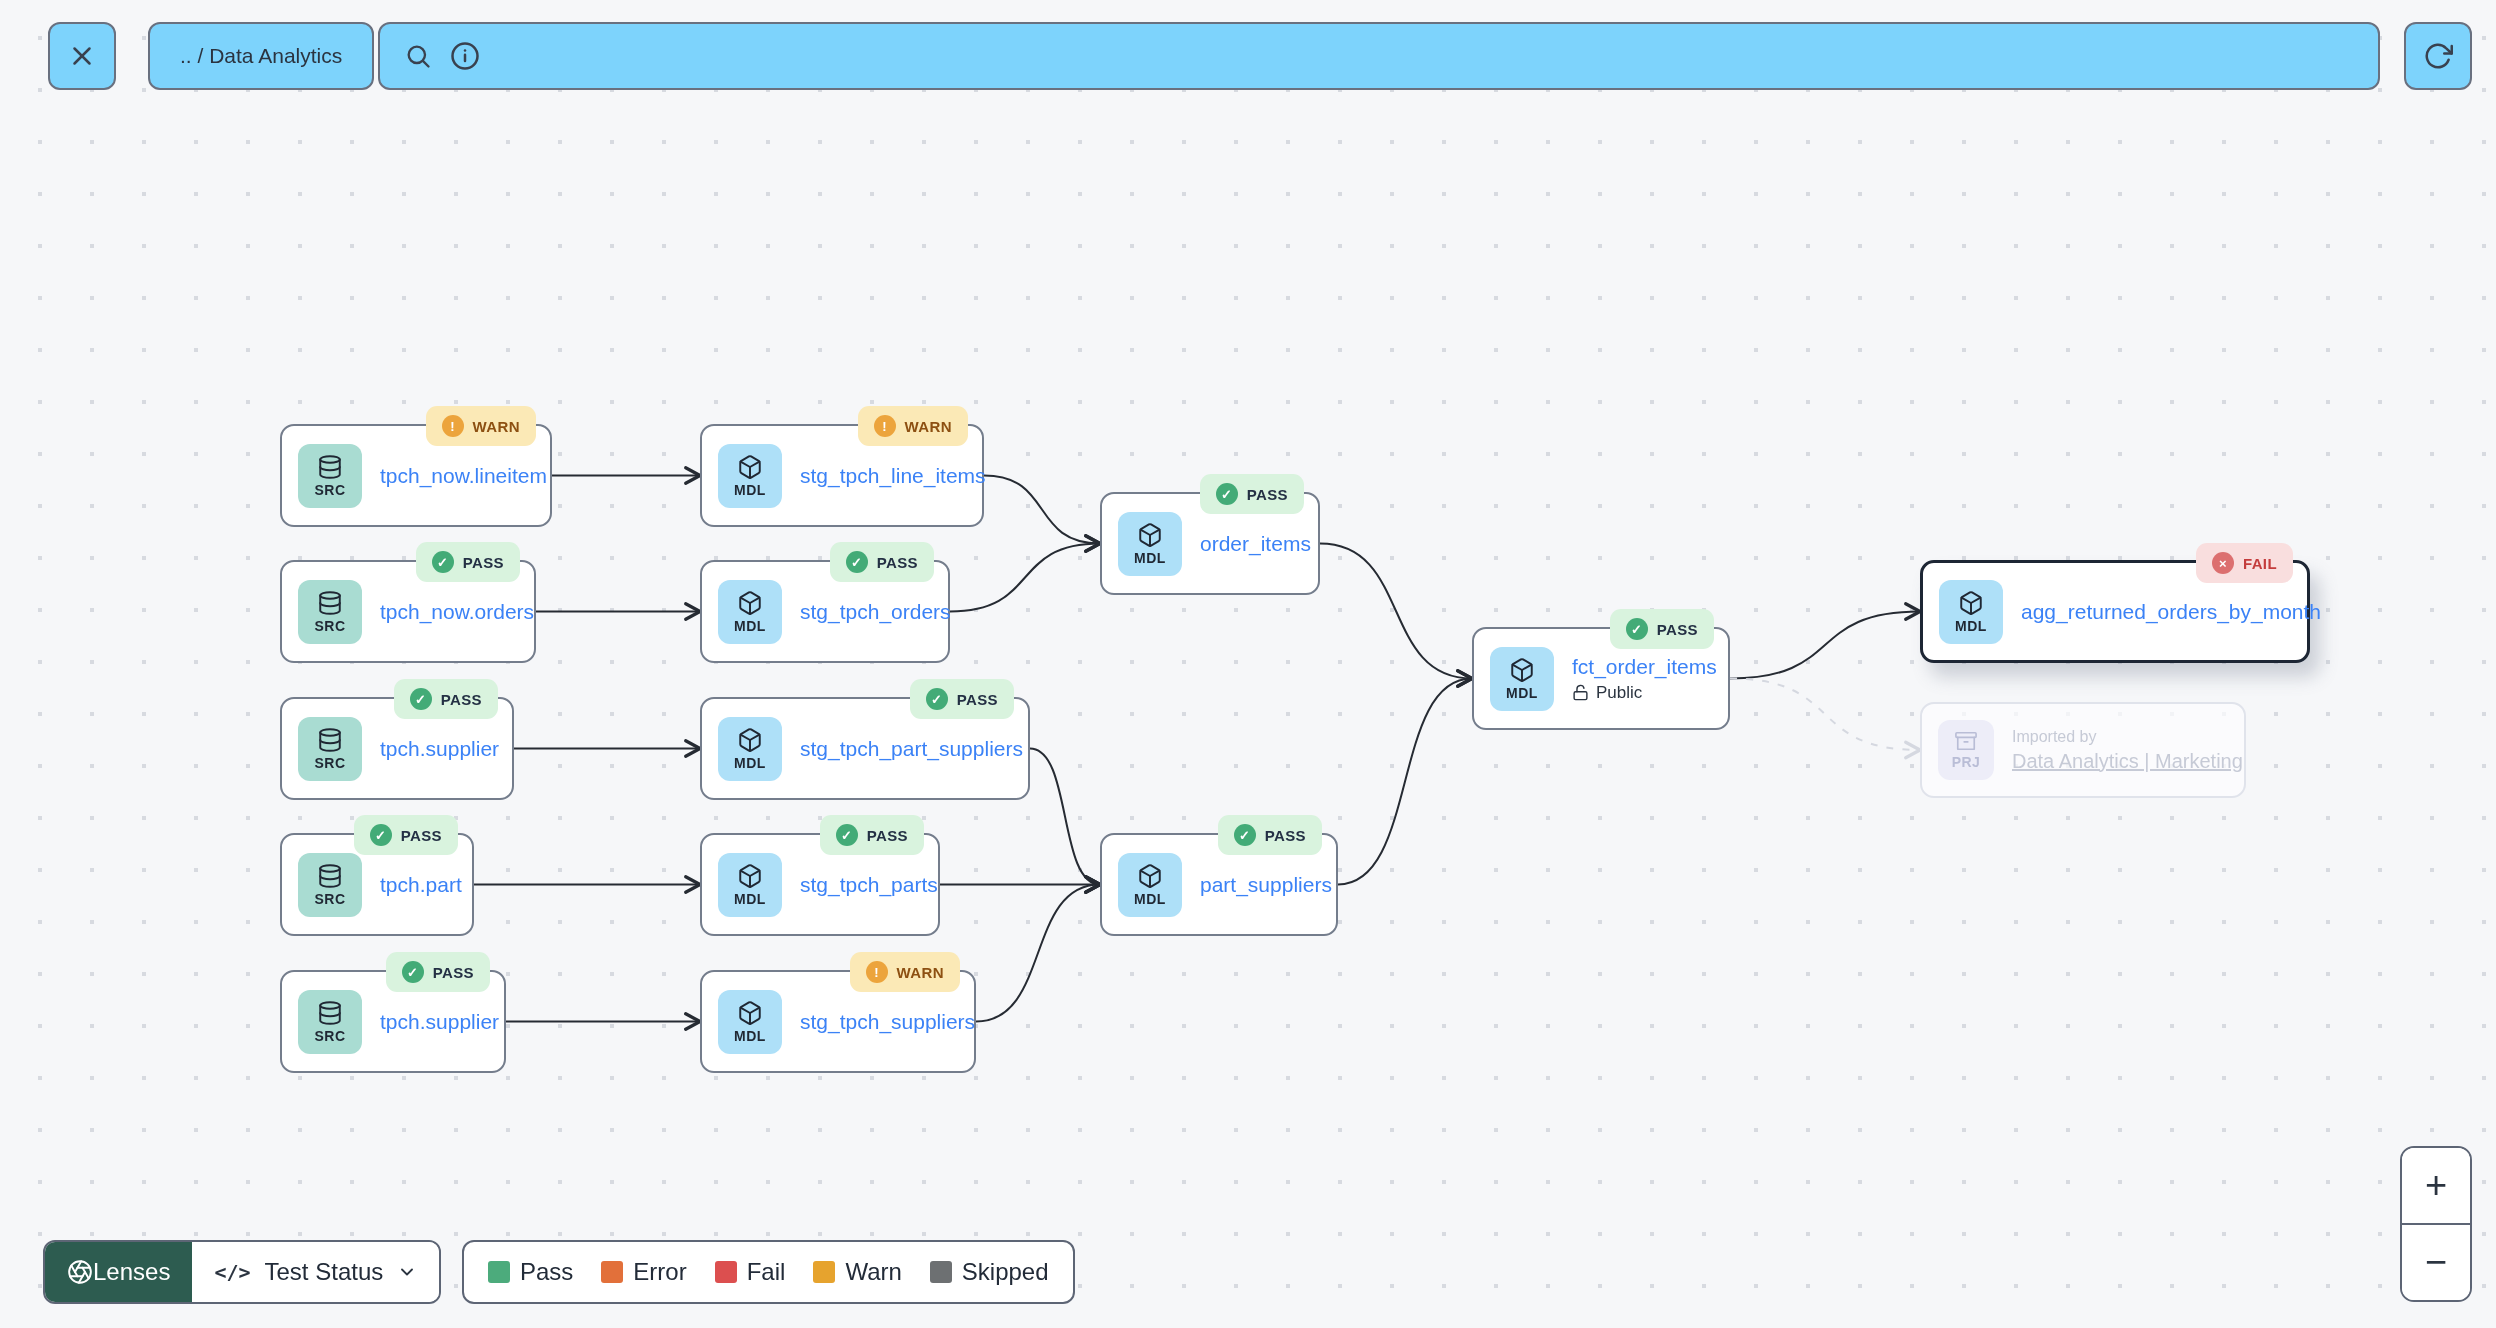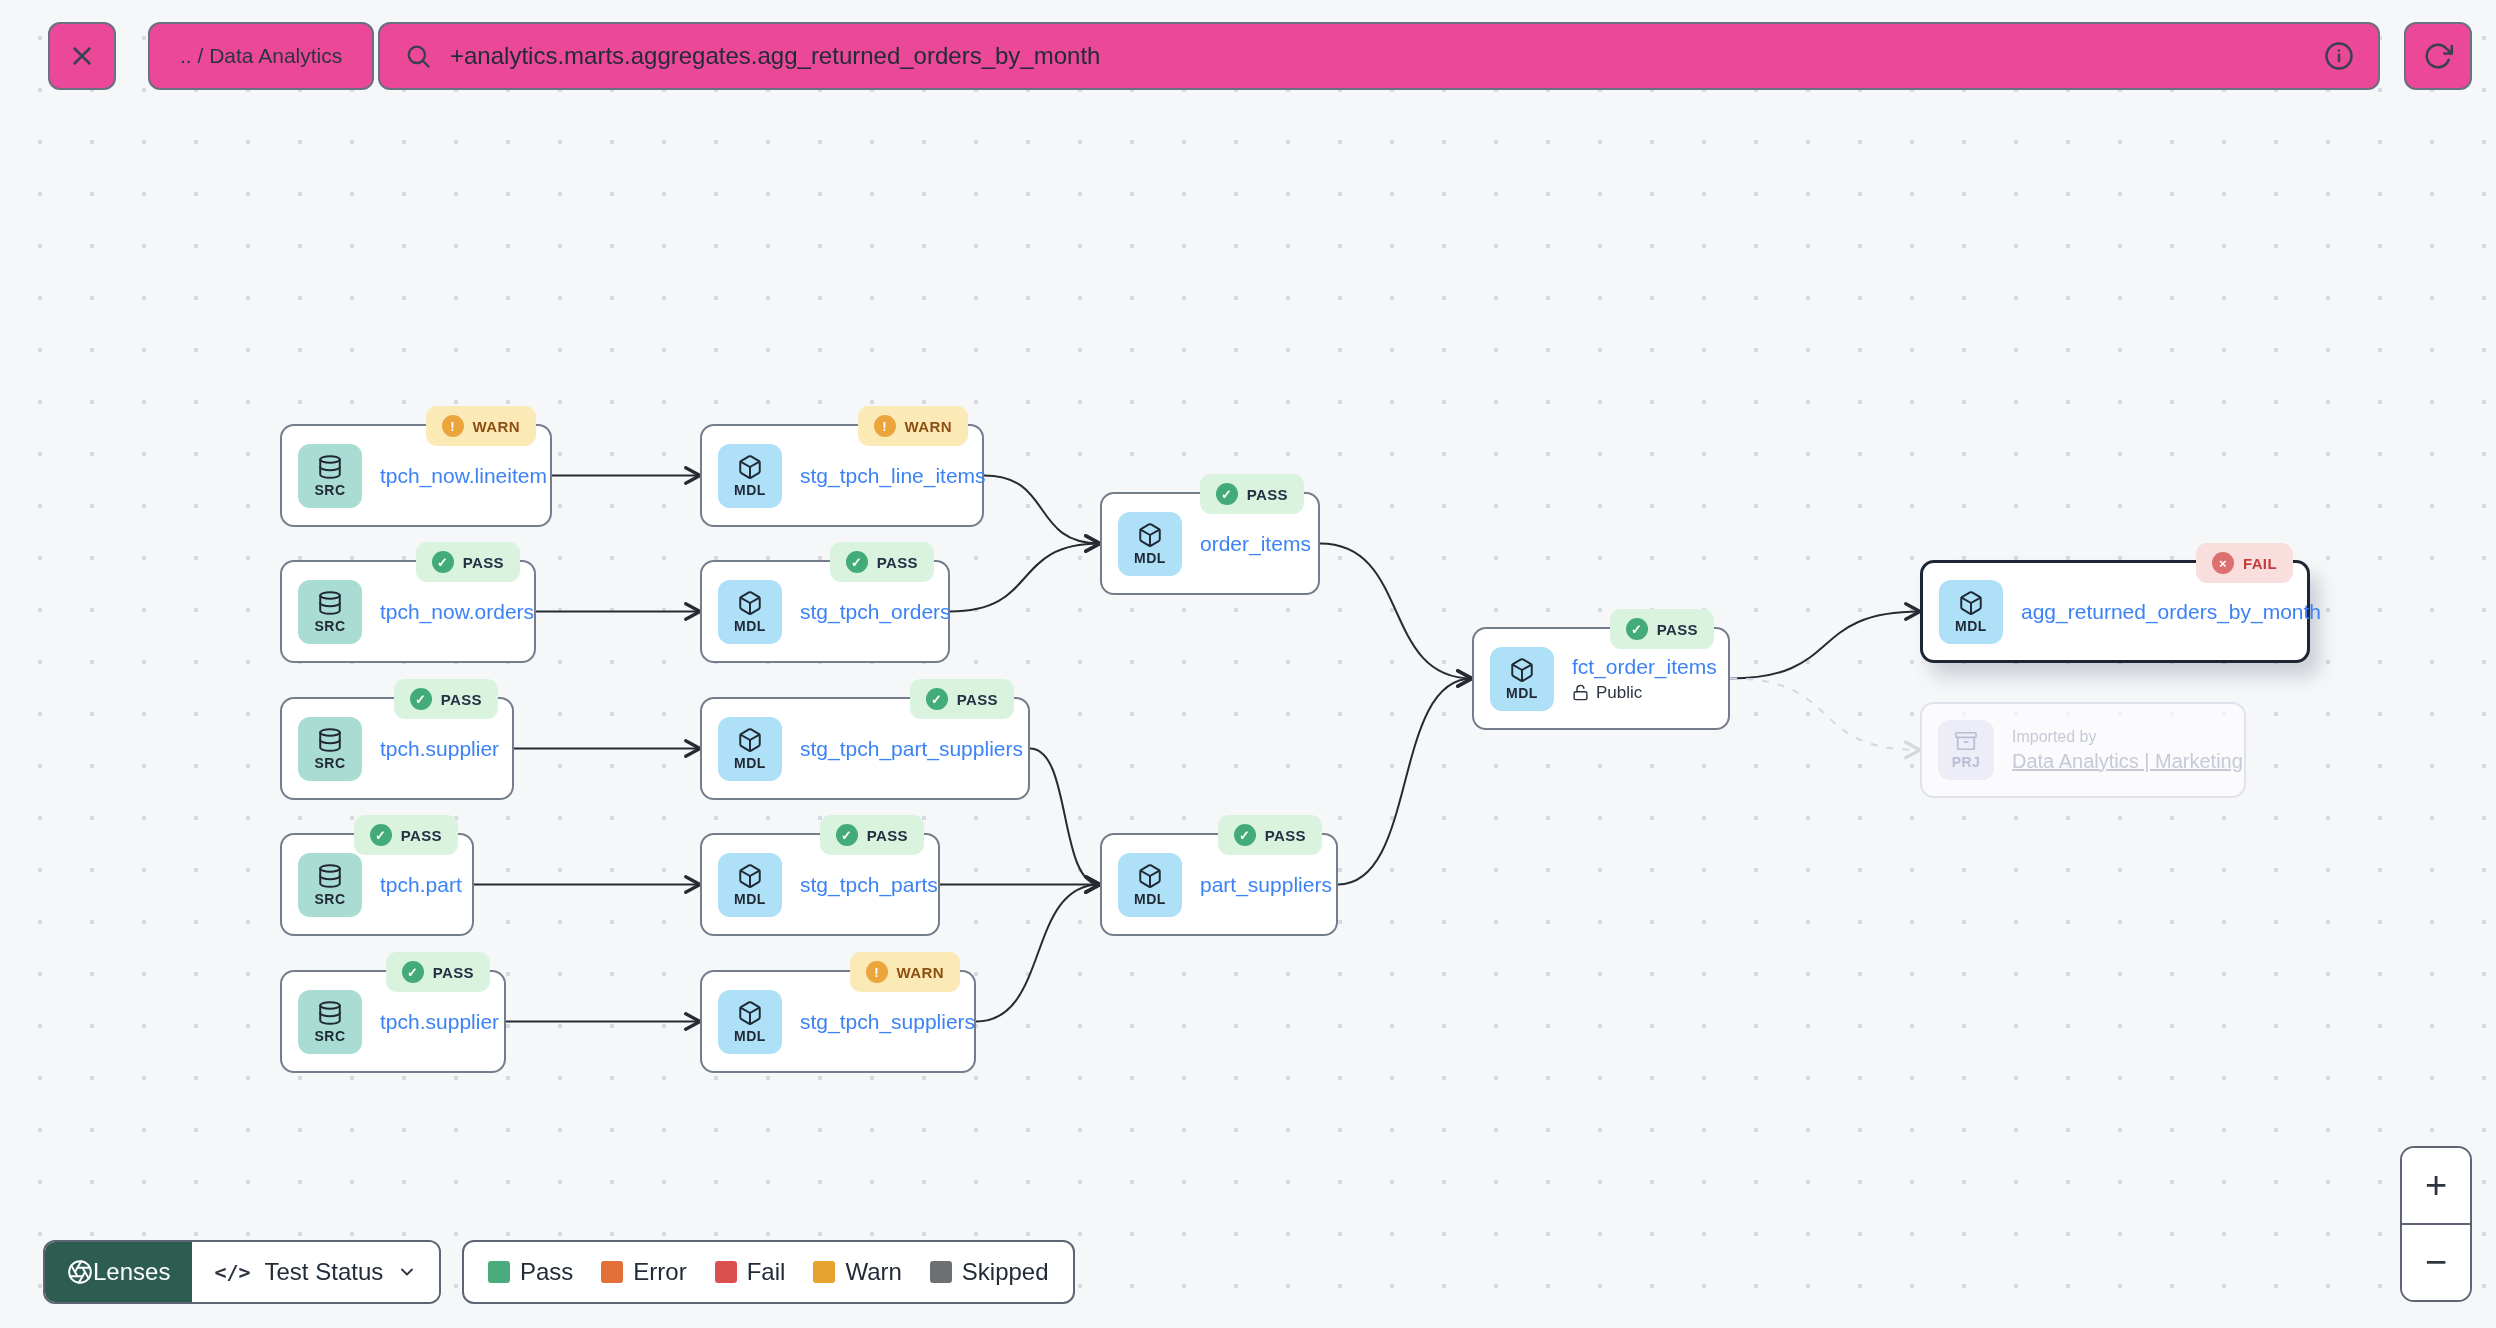--- a/index.html
+++ b/index.html
@@ -10,21 +10,21 @@
     background-color:#f6f7f9;
     background-image:radial-gradient(circle, #d7dae0 2.2px, transparent 2.3px);
     background-size:52px 52px;
     background-position:14px 12px;
     position:relative;
     color:#222b38;
   }
 
   
   .tbtn {
-    position:absolute; background:#ec4899; border:2px solid #69707f; border-radius:12px;
+    position:absolute; background:#7dd3fc; border:2px solid #69707f; border-radius:12px;
     display:flex; align-items:center; justify-content:center; color:#2b3440; cursor:pointer;
   }
   #close-btn   { left:48px;  top:22px; width:68px;  height:68px; }
   #breadcrumb  { left:148px; top:22px; height:68px; padding:0 30px; font-size:21px; }
   #search-bar  { left:378px; top:22px; width:2002px; height:68px; justify-content:flex-start; padding:0 24px; gap:18px; }
   #search-bar input {
     flex:1; border:none; outline:none; background:transparent;
     font-family:"Liberation Sans", sans-serif; font-size:24px; color:#222b38;
   }
   #refresh-btn { left:2404px; top:22px; width:68px; height:68px; }
@@ -124,21 +124,20 @@
   <span>.. / Data Analytics</span>
 </div>
 
 <div class="tbtn" id="search-bar">
   <span class="ico">
     <svg width="28" height="28" viewBox="0 0 24 24">
         <circle cx="11" cy="11" r="7"></circle>
         <line x1="21" y1="21" x2="16.2" y2="16.2"></line>
       </svg>
   </span>
-  <input value="+analytics.marts.aggregates.agg_returned_orders_by_month" style="">
   <span class="ico">
     <svg width="30" height="30" viewBox="0 0 24 24">
         <circle cx="12" cy="12" r="10"></circle>
         <line x1="12" y1="16" x2="12" y2="11"></line>
         <line x1="12" y1="7.5" x2="12" y2="7.6"></line>
       </svg>
   </span>
 </div>
 
 <div class="tbtn" id="refresh-btn">

